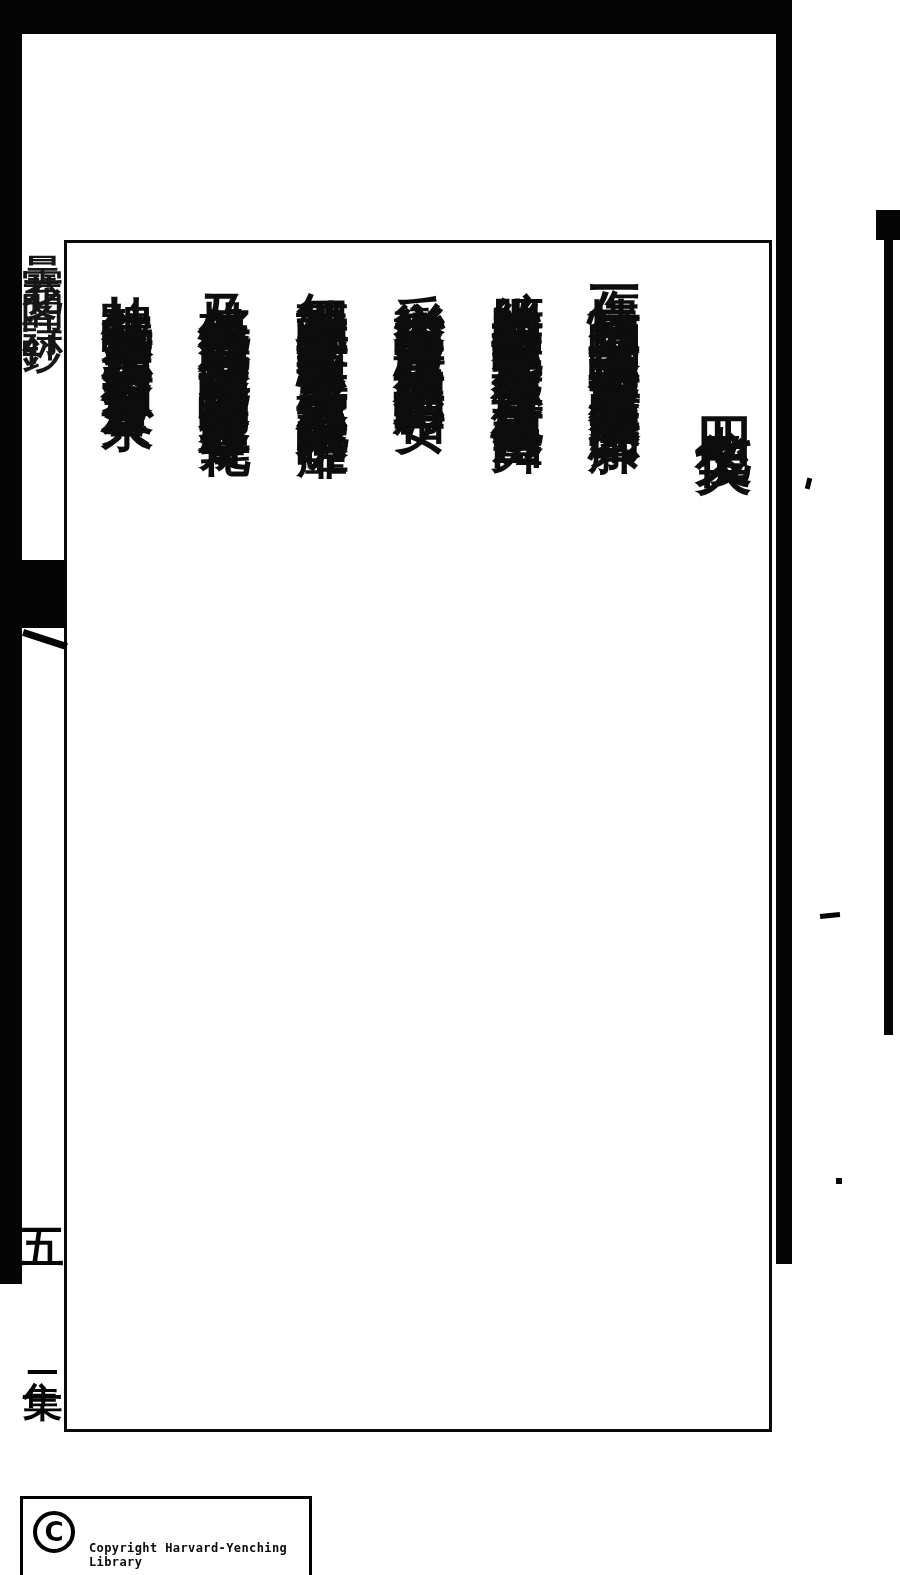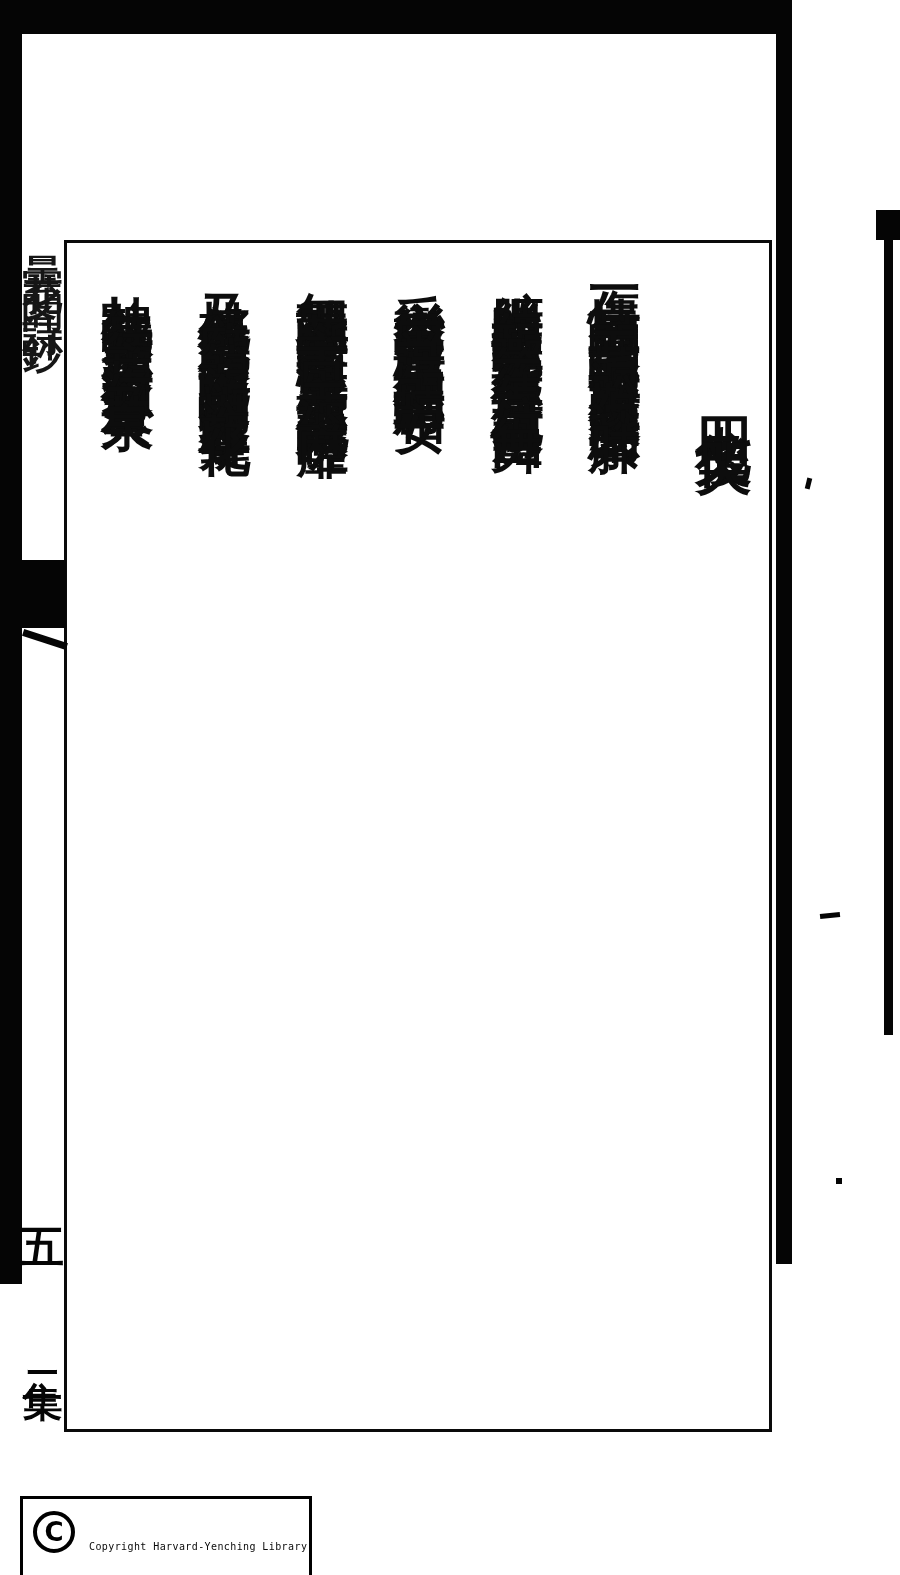--- a/index.html
+++ b/index.html
@@ -48,22 +48,22 @@
   .copyright-box{position:absolute;left:20px;top:1496px;width:292px;height:86px;
                  background:#fff;border:3px solid #000;box-sizing:border-box;}
   .c-circle{position:absolute;left:10px;top:12px;width:42px;height:42px;border:4px solid #000;
             border-radius:50%;box-sizing:border-box;display:flex;align-items:center;
             justify-content:center;font-family:"DejaVu Sans","Liberation Sans",sans-serif;
             font-size:26px;font-weight:bold;color:#000;}
   .cn-text{position:absolute;left:64px;top:6px;width:222px;
            font-family:"DejaVu Sans","Liberation Sans",sans-serif;font-weight:bold;
            font-size:20px;letter-spacing:1px;color:#0a0a0a;filter:blur(0.3px);}
   .en-text{position:absolute;left:66px;top:42px;width:222px;
-           font-family:"DejaVu Sans Mono","Liberation Mono",monospace;font-weight:normal;
-           font-size:10px;letter-spacing:0.4px;color:#0a0a0a;}
+           font-family:"DejaVu Sans Mono","Liberation Mono",monospace;font-weight:bold;
+           font-size:12px;letter-spacing:0.4px;color:#0a0a0a;}
 </style>
 </head>
 <body>
 
 <div class="stage">
 
   <div class="bar outer-top"></div>
   <div class="bar outer-bottom"></div>
   <div class="bar outer-left"></div>
   <div class="bar outer-right"></div>

